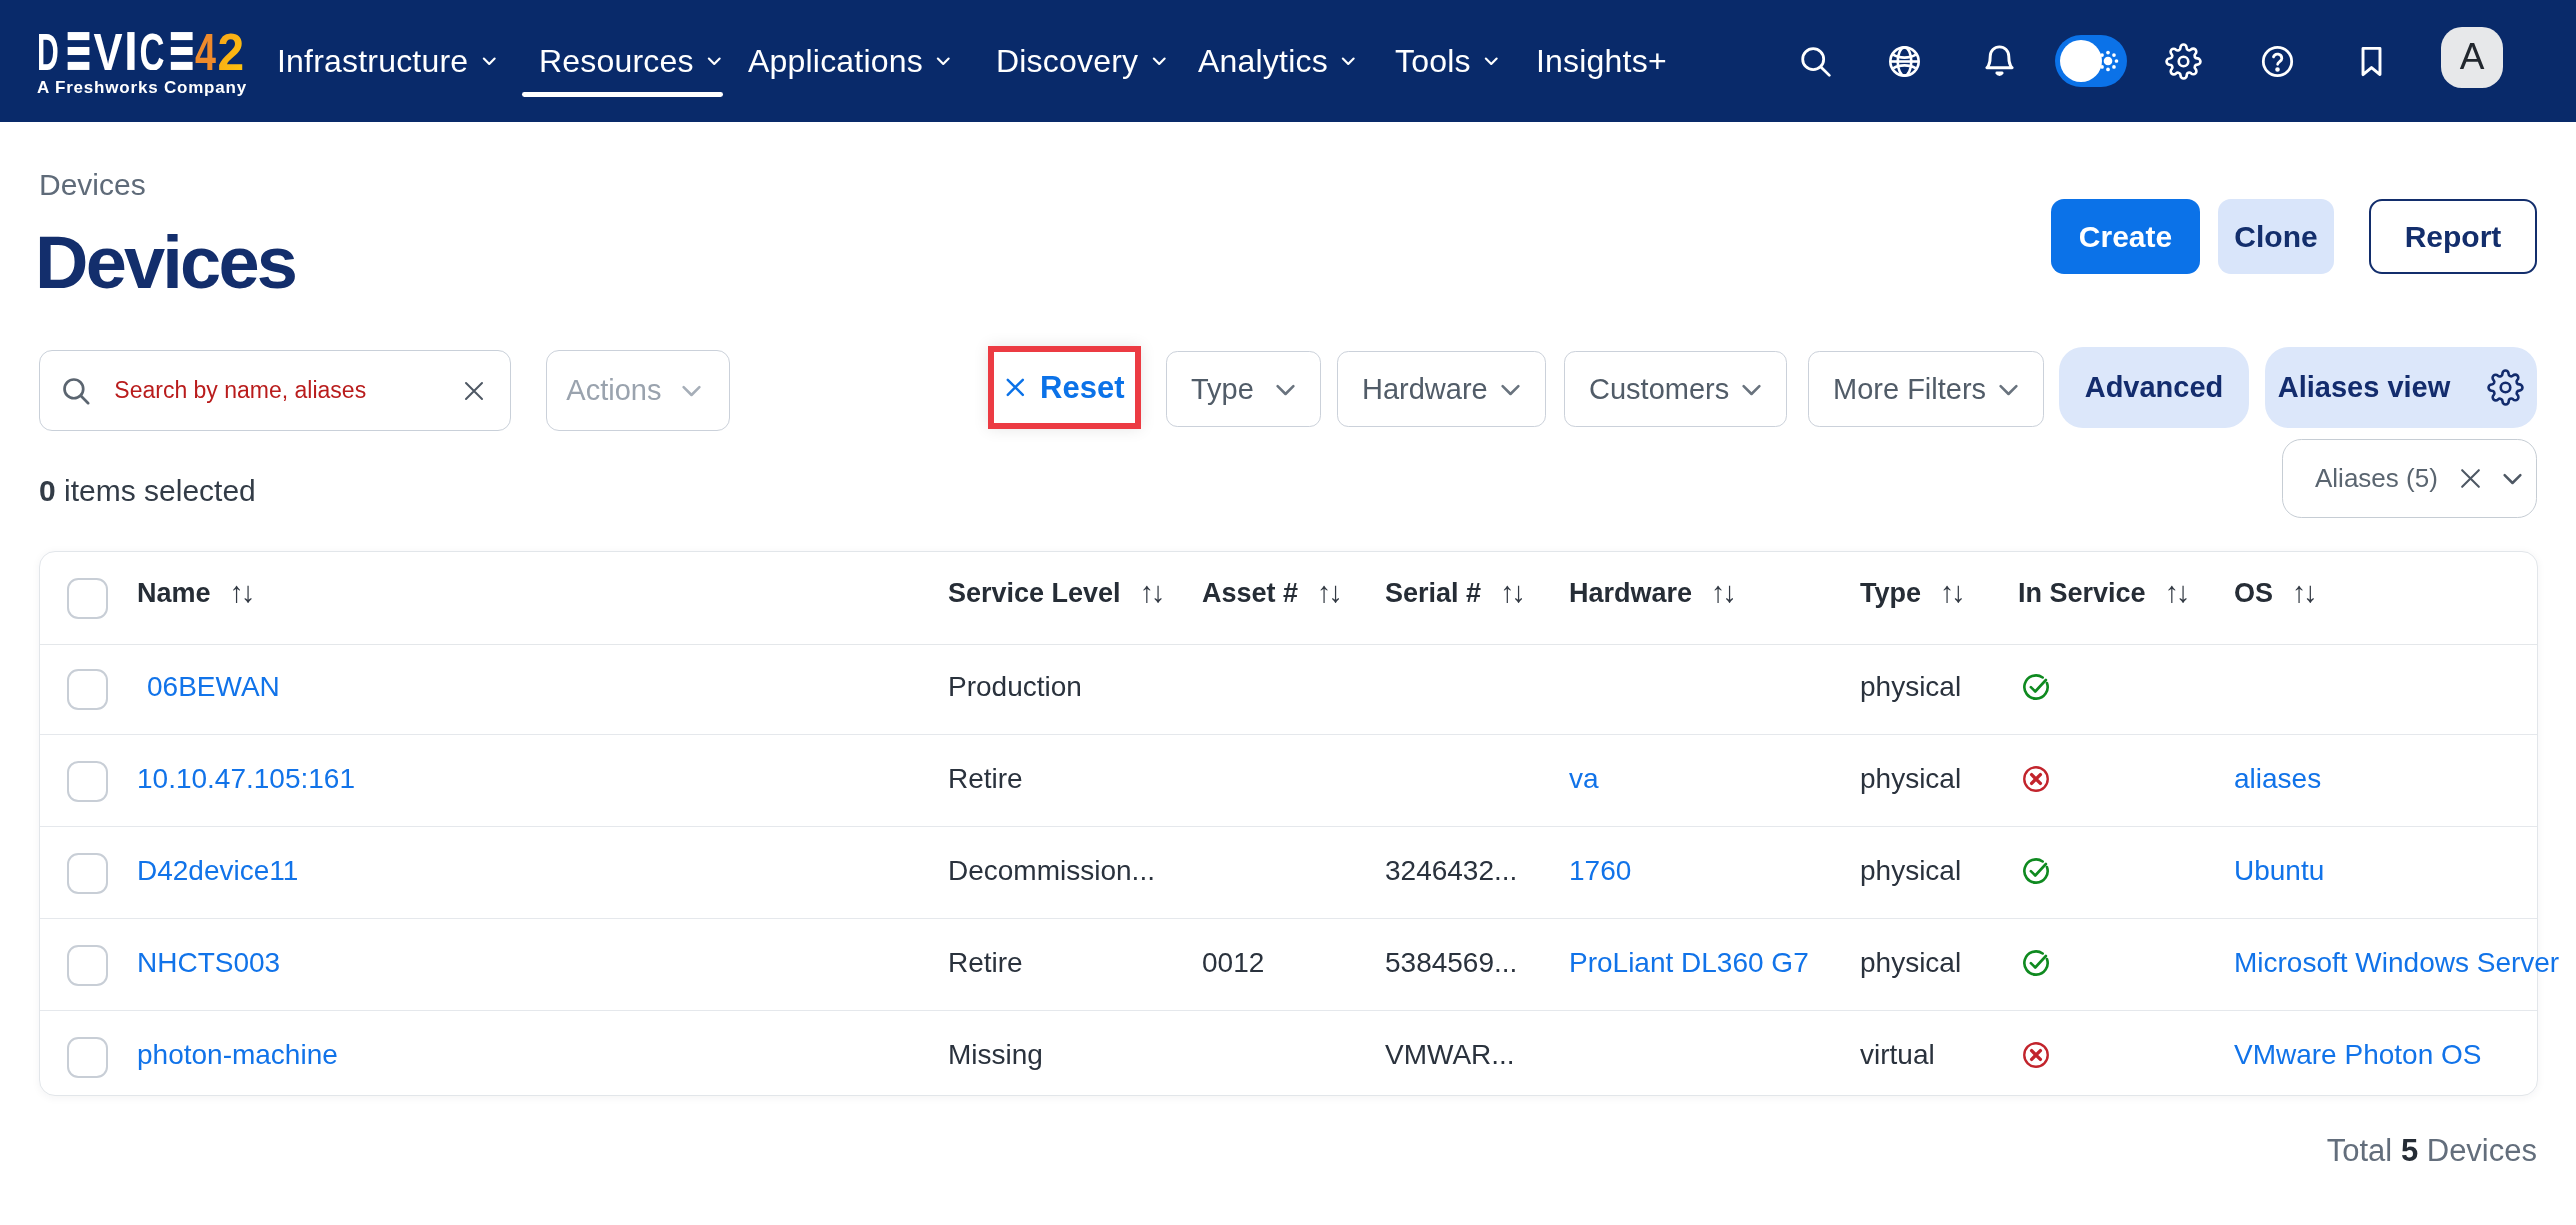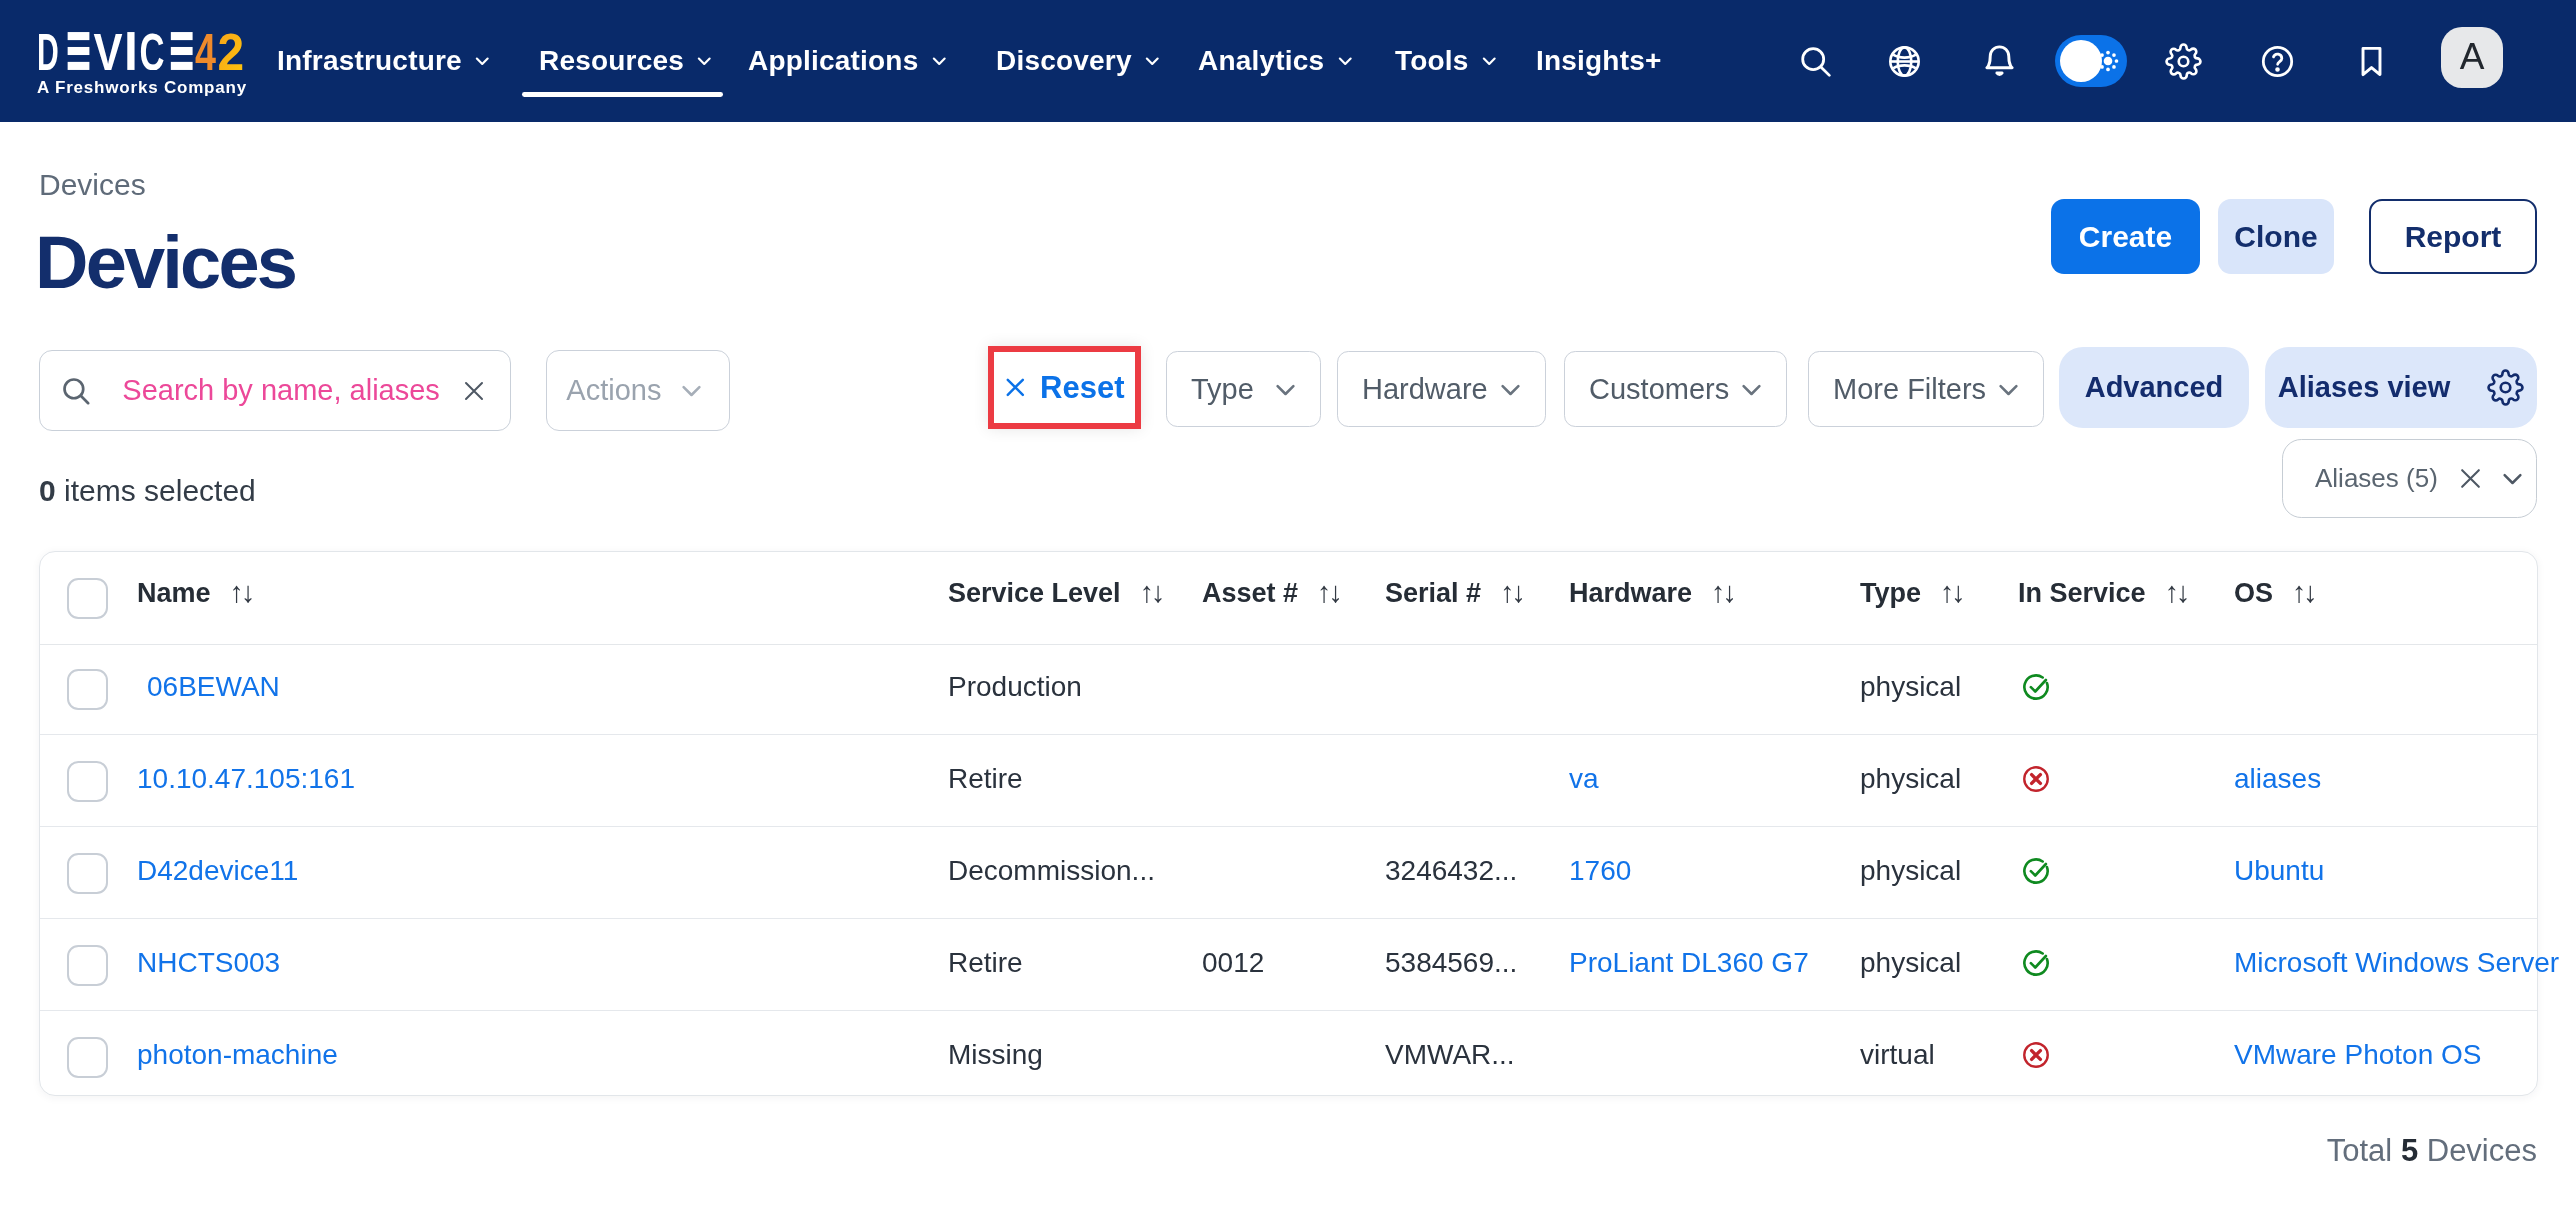--- a/index.html
+++ b/index.html
@@ -1,36 +1,36 @@
 <!DOCTYPE html>
 <html style="font-size:13px"><head>
 <meta charset="utf-8">
 <style>
 * { margin:0; padding:0; box-sizing:border-box; }
 html,body { width:2576px; height:1226px; background:#fff; font-family:"Liberation Sans", sans-serif; }
 #page { position:relative; width:2576px; height:1226px; overflow:hidden; background:#fff; }
 
 .nav { position:absolute; left:0; top:0; width:2576px; height:122px; background:#092A6A; }
-.nav-item { position:absolute; top:0; height:122px; display:flex; align-items:center; color:#fff; font-size:28px; font-weight:700; letter-spacing:0.2px; white-space:nowrap; }
+.nav-item { position:absolute; top:0; height:122px; display:flex; align-items:center; color:#fff; font-size:32px; font-weight:400; letter-spacing:0.2px; white-space:nowrap; }
 .nav-item svg { margin-left:11.3px; }
 .nav-underline { position:absolute; left:522px; top:92px; width:201px; height:4.8px; background:#fff; border-radius:2.4px; }
 .icn { position:absolute; top:0; height:122px; display:flex; align-items:center; }
 .avatar { position:absolute; left:2441px; top:26.6px; width:62px; height:61px; border-radius:21px; background:#E7E8EA; color:#22272E; font-size:37px; font-weight:500; display:flex; align-items:center; justify-content:center; }
 .toggle { position:absolute; left:2055px; top:35px; width:72px; height:52px; border-radius:26px; background:#0B72E8; }
 .toggle .knob { position:absolute; left:4.8px; top:4.8px; width:42px; height:42px; border-radius:50%; background:#fff; }
 
 .crumb { position:absolute; left:39px; top:168px; font-size:30px; color:#5F6B79; }
 h1.pagetitle { position:absolute; left:35px; top:226px; font-size:74px; line-height:1; font-weight:700; color:#132E6C; letter-spacing:-2.8px; }
 .btn { position:absolute; display:flex; align-items:center; justify-content:center; font-size:30px; font-weight:600; border-radius:13px; }
 .btn-create { left:2051px; top:199px; width:149px; height:75px; background:#0B72E8; color:#fff; }
 .btn-clone { left:2218px; top:199px; width:116px; height:75px; background:#D9E5FA; color:#132E6C; }
 .btn-report { left:2369px; top:199px; width:168px; height:75px; background:#fff; color:#132E6C; border:2.4px solid #132E6C; }
 
 .searchbox { position:absolute; left:39px; top:350px; width:472px; height:81px; border:1.6px solid #C9D0D9; border-radius:13px; background:#fff; display:flex; align-items:center; }
-.searchbox .ph { font-size:29px; color:#ec4899; margin-left:29px; flex:1; white-space:nowrap; }
+.searchbox .ph { font-size:23px; color:#b91c1c; margin-left:21px; flex:1; white-space:nowrap; }
 .selbox { position:absolute; border:1.6px solid #CBD1DA; border-radius:11.3px; background:#fff; display:flex; align-items:center; font-size:29px; color:#515C68; white-space:nowrap; }
 .resetwrap { position:absolute; left:988px; top:346px; width:153px; height:83px; border:6.4px solid #EC3B43; background:#fff; display:flex; align-items:center; justify-content:center; box-shadow:0 0 14.5px rgba(0,0,0,0.10); }
 .reset-lbl { color:#0B72E8; font-size:31px; font-weight:600; margin-left:13px; }
 .btn2 { position:absolute; top:347px; height:81px; border-radius:24px; background:#DCE7FA; color:#132C6D; font-size:29px; font-weight:700; display:flex; align-items:center; justify-content:center; }
 
 .selline { position:absolute; left:39px; top:474px; font-size:30px; color:#333C47; }
 .chip { position:absolute; left:2282px; top:439px; width:255px; height:79px; border:1.6px solid #C6CDD4; border-radius:19.3px; background:#fff; display:flex; align-items:center; }
 
 .card { position:absolute; left:39px; top:551px; width:2499px; height:545px; background:#fff; border:1.6px solid #E2E6EA; border-radius:16px; box-shadow:0 1.6px 8px rgba(30,40,60,0.05); }
 .hrow { position:absolute; left:0; top:0; width:100%; height:93px; border-bottom:1.6px solid #E4E7EA; }

